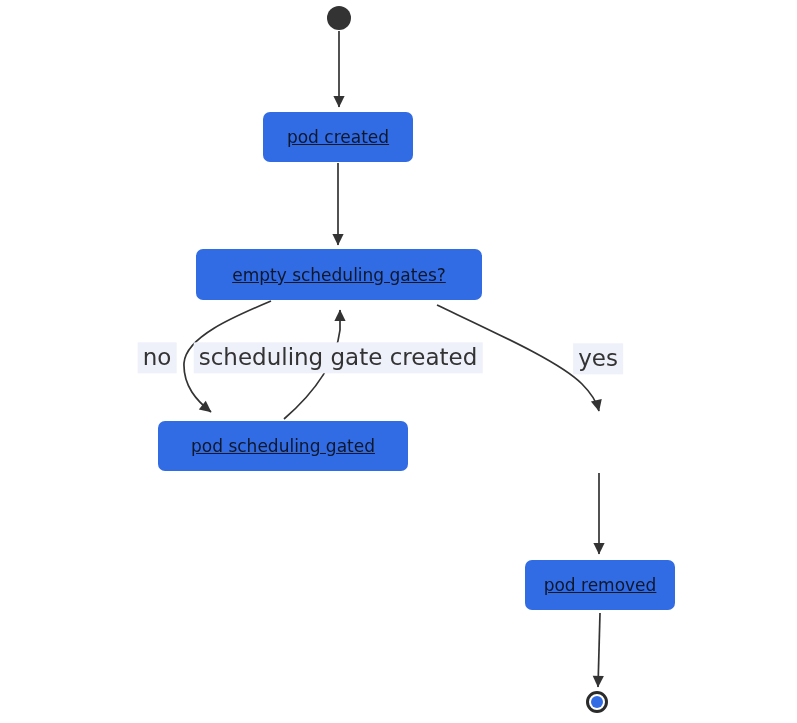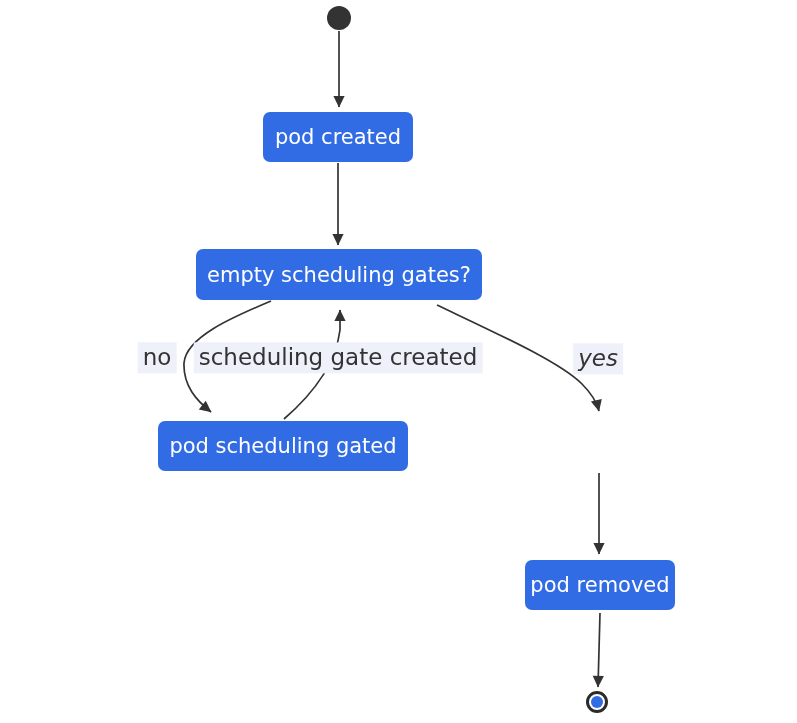--- a/index.html
+++ b/index.html
@@ -18,28 +18,29 @@
   .edges-layer {
     position: absolute;
     left: 0;
     top: 0;
     width: 797px;
     height: 723px;
   }
   .state-box {
     position: absolute;
     background: #326ce5;
-    color: #ffffff;
+    color: #0f172a;
     border-radius: 7px;
     display: flex;
     align-items: center;
     justify-content: center;
-    font-size: 21px;
+    font-size: 17px;
     white-space: nowrap;
     box-sizing: border-box;
+    text-decoration: underline;
   }
   .edge-label {
     position: absolute;
     transform: translate(-50%, -50%);
     background: #eef0fa;
     color: #333333;
     font-size: 23px;
     line-height: 1.1;
     padding: 3px 5px;
     white-space: nowrap;
@@ -107,21 +108,21 @@
   </div>
 
   <div class="state-box" style="left:196px; top:249px; width:286px; height:51px;">
     <span>empty scheduling gates?</span>
   </div>
 
   <div class="edge-label" style="left:157px; top:358px;">no</div>
 
   <div class="edge-label" style="left:338px; top:358px;">scheduling gate created</div>
 
-  <div class="edge-label" style="left:598px; top:359px;font-style:italic;">yes</div>
+  <div class="edge-label" style="left:598px; top:359px;">yes</div>
 
   <div class="state-box" style="left:122px; top:421px; width:250px; height:50px;margin-left:36px;">
     <span>pod scheduling gated</span>
   </div>
 
 
   <div class="state-box" style="left:525px; top:560px; width:150px; height:50px;">
     <span>pod removed</span>
   </div>
 

